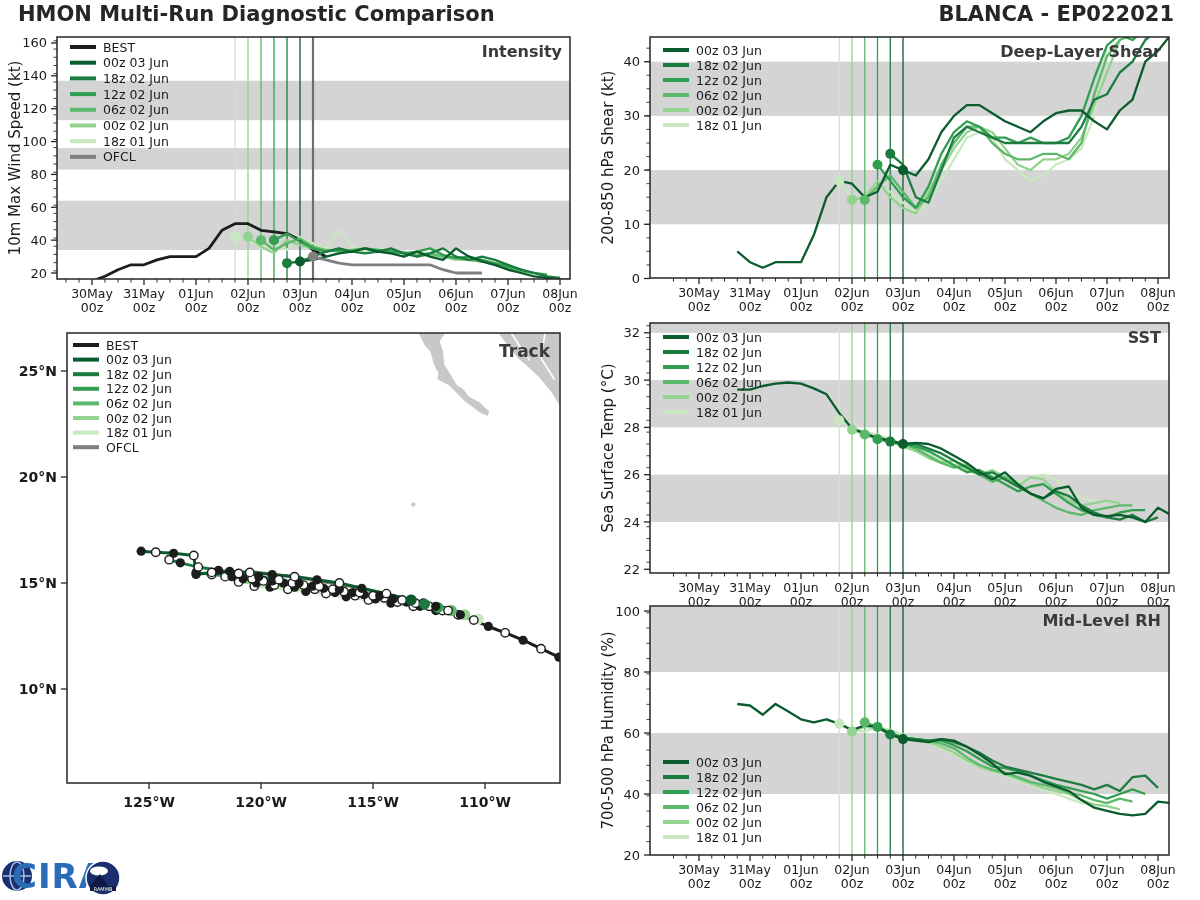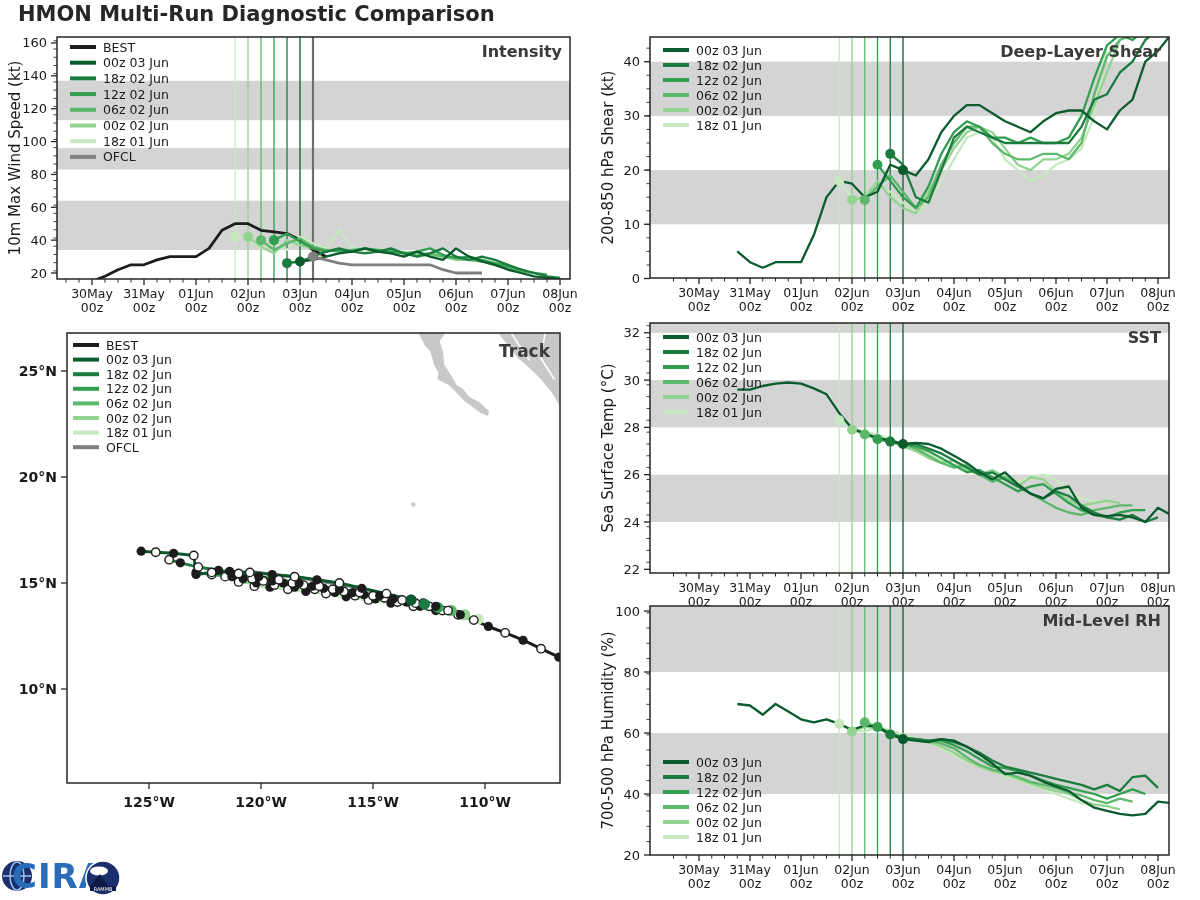--- a/index.html
+++ b/index.html
@@ -7,20 +7,21 @@
         font-family:"DejaVu Sans","Liberation Sans",sans-serif;}
   .main-title{position:absolute;left:18px;top:2px;font-size:21px;font-weight:bold;color:#262626;}
   .storm-title{position:absolute;right:26px;top:2px;font-size:21px;font-weight:bold;color:#262626;}
   svg text{font-family:"DejaVu Sans","Liberation Sans",sans-serif;}
 </style>
 </head>
 <body>
 
 <div id="page">
   <div class="main-title">HMON Multi-Run Diagnostic Comparison</div>
+  <div class="storm-title">BLANCA - EP022021</div>
   <svg id="canvas" width="1200" height="900" viewBox="0 0 1200 900" style="position:absolute;left:0;top:0;">
       <g>
         <clipPath id="clip-intensity">
           <rect x="57" y="37" width="513" height="242"></rect>
         </clipPath>
         <rect x="57" y="200.708" width="513" height="49.28999999999999" fill="#d4d4d4"></rect>
         <rect x="57" y="148.132" width="513" height="21.35899999999998" fill="#d4d4d4"></rect>
         <rect x="57" y="80.769" width="513" height="39.43199999999999" fill="#d4d4d4"></rect>
         <g clip-path="url(#clip-intensity)">
           <line x1="235" y1="37" x2="235" y2="279" stroke="#c8e9c0" stroke-width="1.3"></line>

